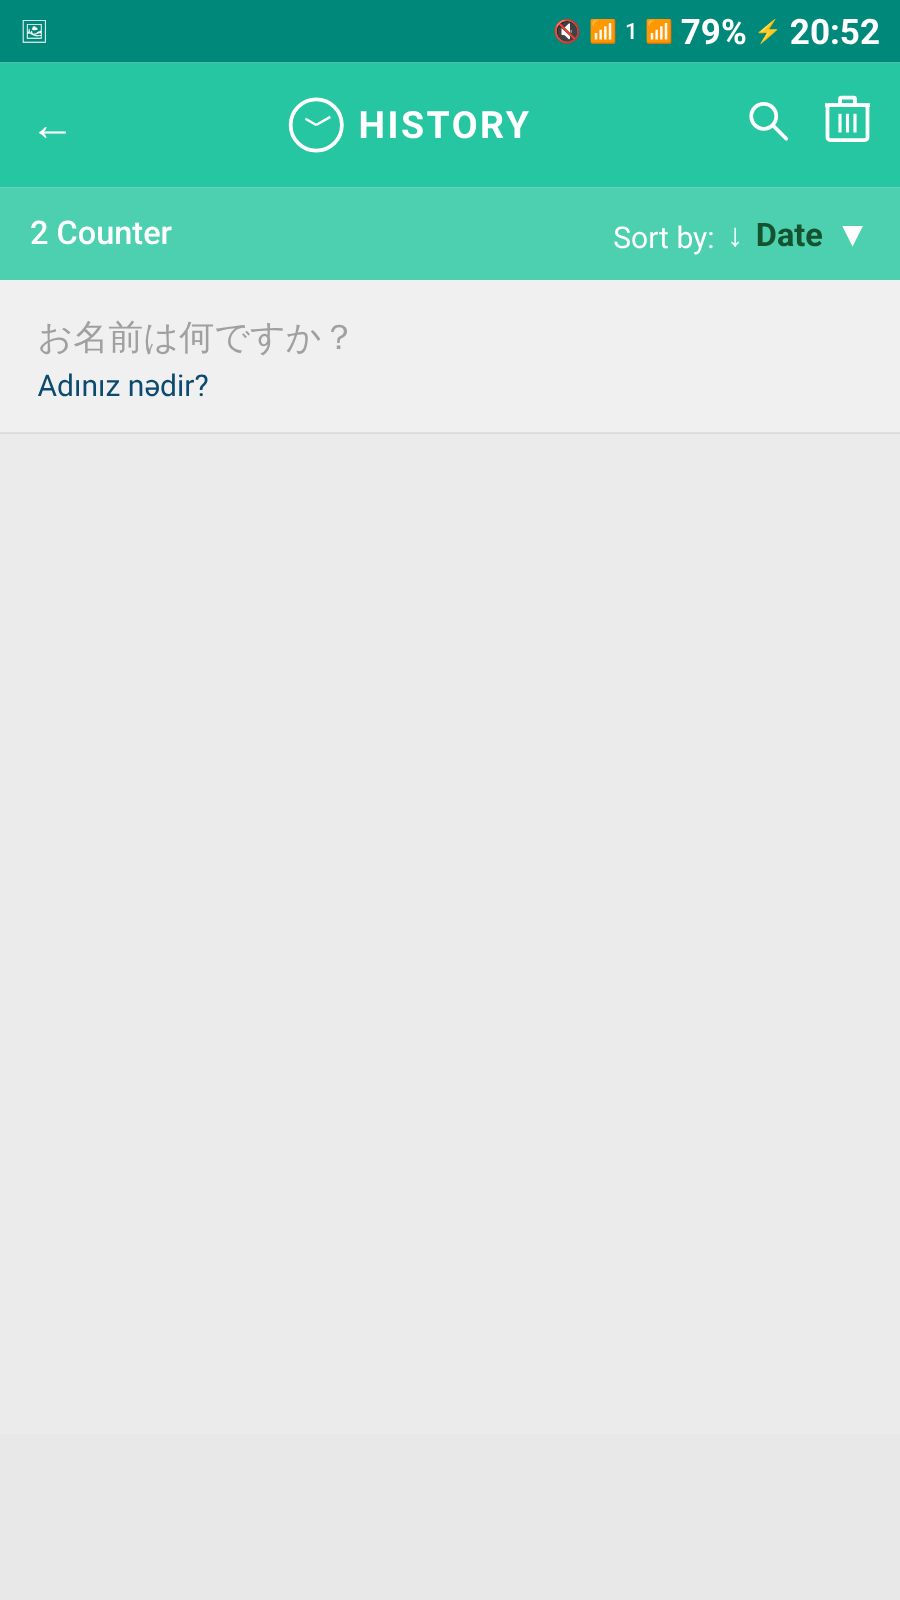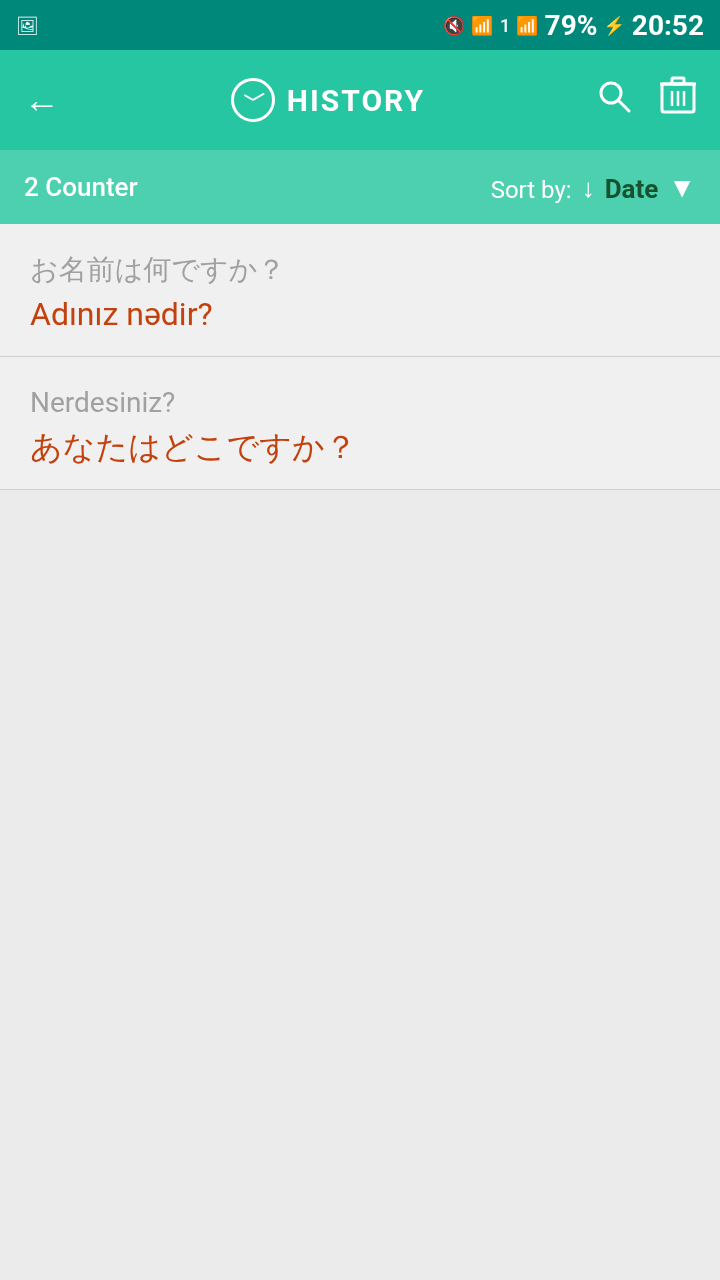--- a/index.html
+++ b/index.html
@@ -166,22 +166,22 @@
       border-bottom: 1px solid #d0d0d0;
       cursor: pointer;
     }
     .history-item-source {
       color: #a0a0a0;
       font-size: 28px;
       margin-bottom: 6px;
       line-height: 1.3;
     }
     .history-item-translation {
-      color: #c2410c;
-      font-size: 32px;
+      color: #0c4a6e;
+      font-size: 24px;
       line-height: 1.3;
     }
     .history-empty {
       width: 720px;
       height: 800px;
       background: #ebebeb;
     }
   </style>
 </head>
 <body>
@@ -240,19 +240,15 @@
     <span class="sort-value">Date</span>
     <span class="sort-dropdown-icon">▼</span>
   </div>
 </div>
 
 <div class="history-list">
   <div class="history-item">
     <div class="history-item-source">お名前は何ですか？</div>
     <div class="history-item-translation">Adınız nədir?</div>
   </div>
-  <div class="history-item">
-    <div class="history-item-source">Nerdesiniz?</div>
-    <div class="history-item-translation">あなたはどこですか？</div>
-  </div>
 </div>
 
 <div class="history-empty"></div>
 
 </body></html>

